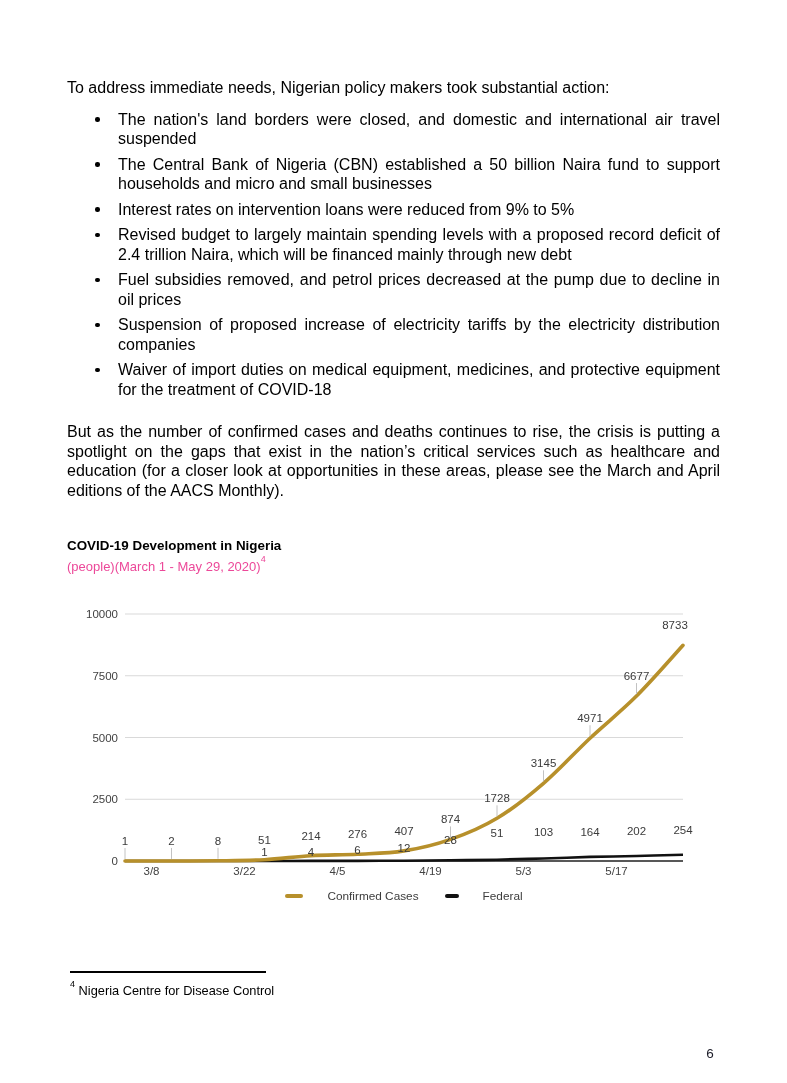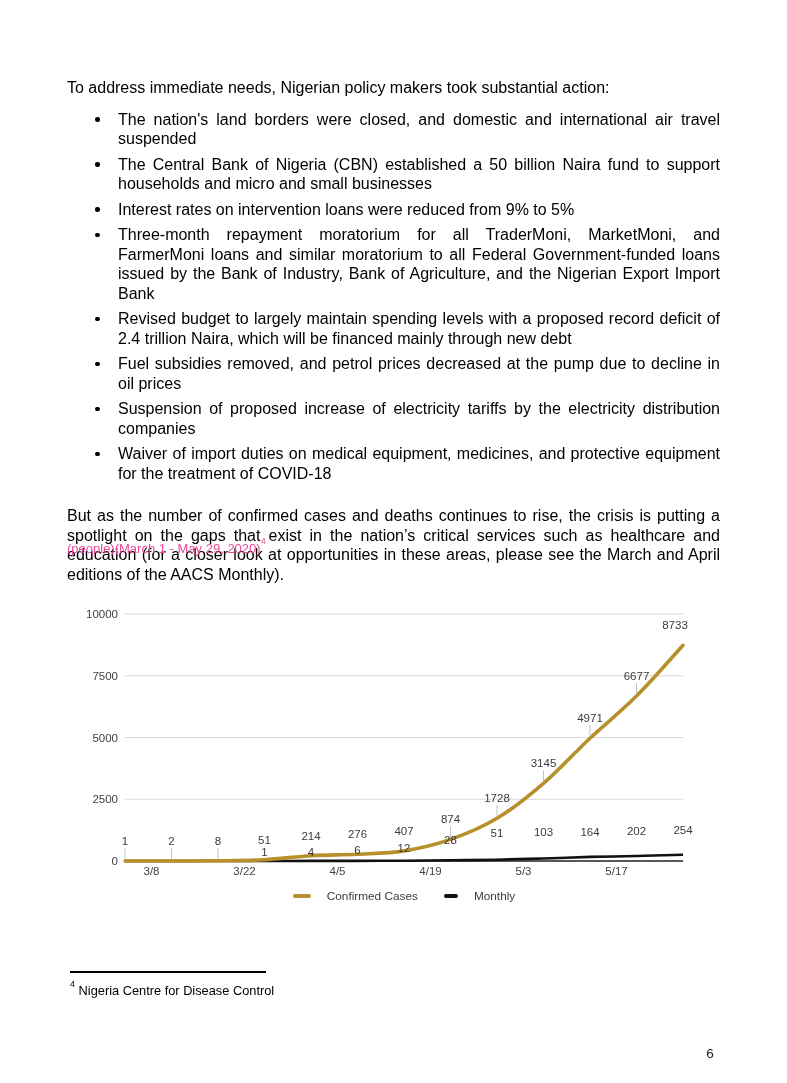--- a/index.html
+++ b/index.html
@@ -60,21 +60,21 @@
     position: absolute;
     left: 125px; top: 889px;
     width: 558px;
     display: flex;
     justify-content: center;
     align-items: center;
     gap: 26px;
     font-size: 11.8px;
     color: #3c3c3c;
   }
-  .chart-legend .legend-item { display: flex; align-items: center; gap: 16px; }
+  .chart-legend .legend-item { display: flex; align-items: center; gap: 24px; }
   .chart-legend .dash { height: 4.5px; border-radius: 2.5px; display: inline-block; }
   .chart-legend .dash-cases { width: 18px; background: #b7902b; }
   .chart-legend .dash-deaths { width: 14px; background: #111; }
 
   
   .footnote {
     position: absolute;
     left: 70px; top: 971px;
     width: 420px;
     font-size: 12.8px;
@@ -93,30 +93,30 @@
 </style>
 </head>
 <body>
 
 <div class="text-col">
   <p class="intro">To address immediate needs, Nigerian policy makers took substantial action:</p>
   <ul class="bullets">
     <li>The nation's land borders were closed, and domestic and international air travel suspended</li>
     <li>The Central Bank of Nigeria (CBN) established a 50 billion Naira fund to support households and micro and small businesses</li>
     <li>Interest rates on intervention loans were reduced from 9% to 5%</li>
-    <li>Three-month repayment moratorium for all TraderMoni, MarketMoni, and FarmerMoni loans and similar moratorium to all Federal Government-funded loans issued by the Bank of Industry, Bank of Agriculture, and the Nigerian Export Import Bank</li>
     <li>Revised budget to largely maintain spending levels with a proposed record deficit of 2.4 trillion Naira, which will be financed mainly through new debt</li>
     <li>Fuel subsidies removed, and petrol prices decreased at the pump due to decline in oil prices</li>
     <li>Suspension of proposed increase of electricity tariffs by the electricity distribution companies</li>
     <li>Waiver of import duties on medical equipment, medicines, and protective equipment for the treatment of COVID-18</li>
   </ul>
   <p class="closing">But as the number of confirmed cases and deaths continues to rise, the crisis is putting a spotlight on the gaps that exist in the nation’s critical services such as healthcare and education (for a closer look at opportunities in these areas, please see the March and April editions of the AACS Monthly).</p>
 </div>
 
 <div class="figure-head">
+  <div class="fig-title">COVID-19 Development in Nigeria</div>
   <div class="fig-subtitle"><span>(people)(March 1 - May 29, 2020)</span><sup class="note-ref">4</sup></div>
 </div>
 
 <svg id="chart-svg" width="653" height="290" viewBox="0 0 653 290">
     <g>
       <line x1="58" x2="616" y1="199.25" y2="199.25" stroke="#d9d9d9" stroke-width="1"></line>
       <line x1="58" x2="616" y1="137.5" y2="137.5" stroke="#d9d9d9" stroke-width="1"></line>
       <line x1="58" x2="616" y1="75.75" y2="75.75" stroke="#d9d9d9" stroke-width="1"></line>
       <line x1="58" x2="616" y1="14" y2="14" stroke="#d9d9d9" stroke-width="1"></line>
     </g>
@@ -177,21 +177,21 @@
     </g>
   </svg>
 
 <div class="chart-legend">
   <span class="legend-item">
     <span class="dash dash-cases"></span>
     <span>Confirmed Cases</span>
   </span>
   <span class="legend-item">
     <span class="dash dash-deaths"></span>
-    <span>Monthly</span>
+    <span>Federal</span>
   </span>
 </div>
 
 <div class="footnote">
   <div class="footnote-rule"></div>
   <p><sup>4</sup> <span>Nigeria Centre for Disease Control</span></p>
 </div>
 
 <div class="page-number">6</div>
 

